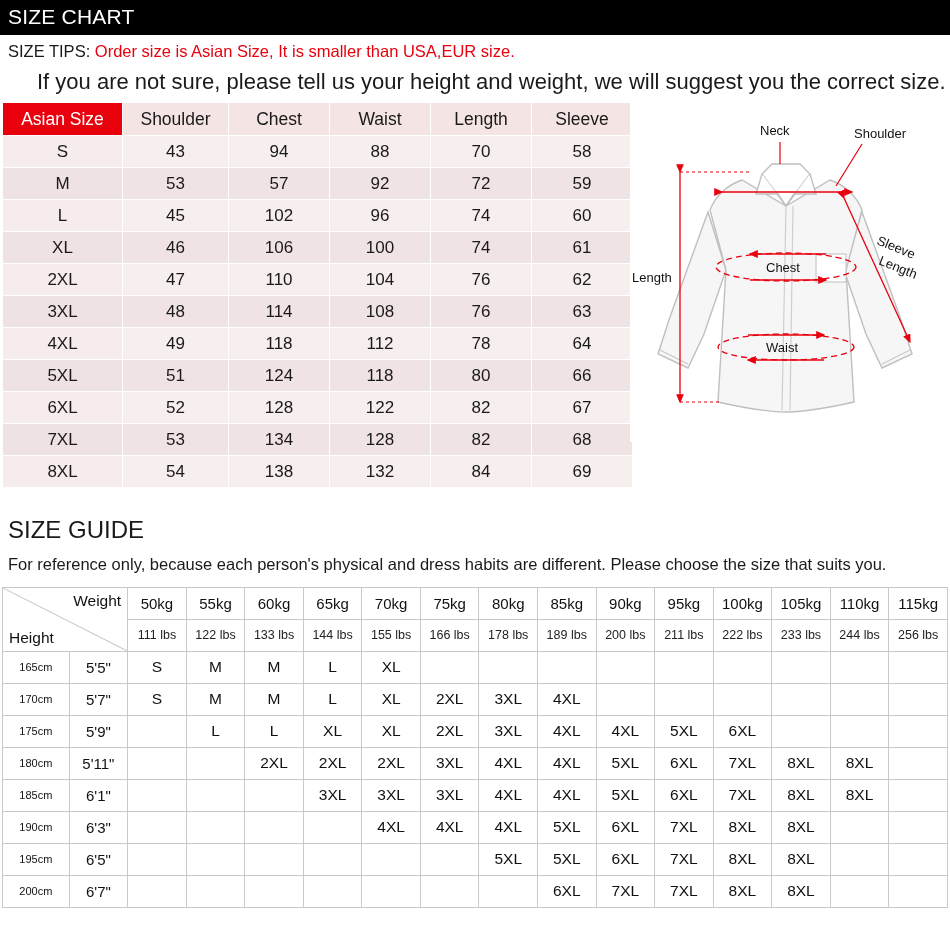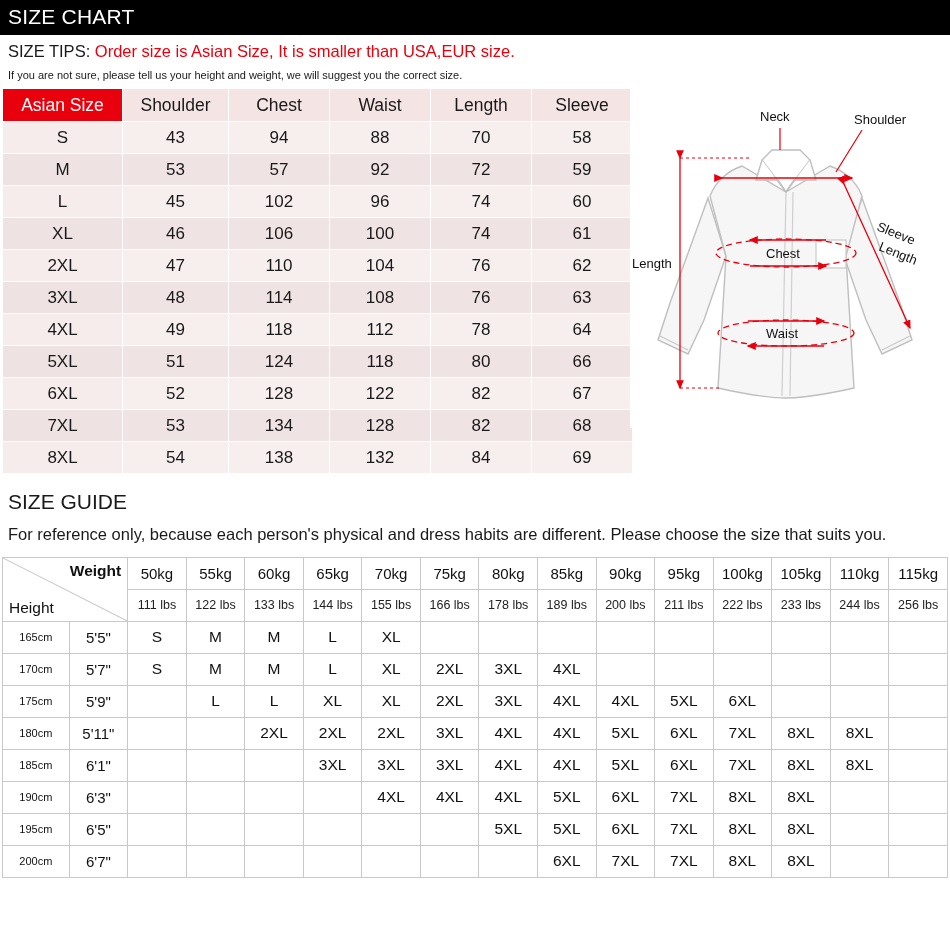--- a/index.html
+++ b/index.html
@@ -22,23 +22,24 @@
     letter-spacing: .2px;
   }
 
   .tips-line {
     font-size: 16.5px;
     padding: 7px 8px 2px 8px;
     white-space: nowrap;
   }
   .tips-red { color: #e8000d; }
   .note-line {
-    font-size: 11px;
+    font-size: 22px;
     padding: 6px 5px 7px 8px;
     white-space: nowrap;
+    margin-left: 29px;
   }
 
   
   .chart-wrap { position: relative; padding: 0 0 0 0; }
   table.sizechart {
     border-collapse: collapse;
     width: 944px;
     margin: 0 0 0 2px;
     table-layout: fixed;
   }
@@ -80,22 +81,22 @@
     right: 4px;
     top: 0;
     width: 316px;
     height: 340px;
     background: #ffffff;
   }
   .illus svg { display:block; }
 
   
   .guide-title {
-    font-size: 21px;
-    padding: 16px 8px 2px 8px;
+    font-size: 24px;
+    padding: 28px 8px 2px 8px;
   }
   .guide-note {
     font-size: 16.5px;
     padding: 6px 8px 1px 8px;
     line-height: 1.55;
   }
 
   table.guide {
     border-collapse: collapse;
     width: 946px;
@@ -117,21 +118,21 @@
   table.guide td.hft { font-size: 15px; }
   .corner {
     position: relative;
     width: 124px;
     padding: 0 !important;
     height: 64px !important;
   }
   .corner .diag {
     position:absolute; left:0; top:0; width:100%; height:100%;
   }
-  .corner .wlab { position:absolute; right:6px; top:4px; font-size:15.5px;font-weight:bold; }
+  .corner .wlab { position:absolute; right:6px; top:4px; font-size:15.5px; }
   .corner .hlab { position:absolute; left:6px; bottom:4px; font-size:15.5px; }
   .c-S   { color:#111111; }
   .c-M   { color:#4a86c8; }
   .c-L   { color:#c07ab8; }
   .c-XL  { color:#6fa84f; }
   .c-2XL { color:#8064a2; }
   .c-3XL { color:#3c9fd6; }
   .c-4XL { color:#e8a33d; }
   .c-5XL { color:#111111; }
   .c-6XL { color:#4a86c8; }

